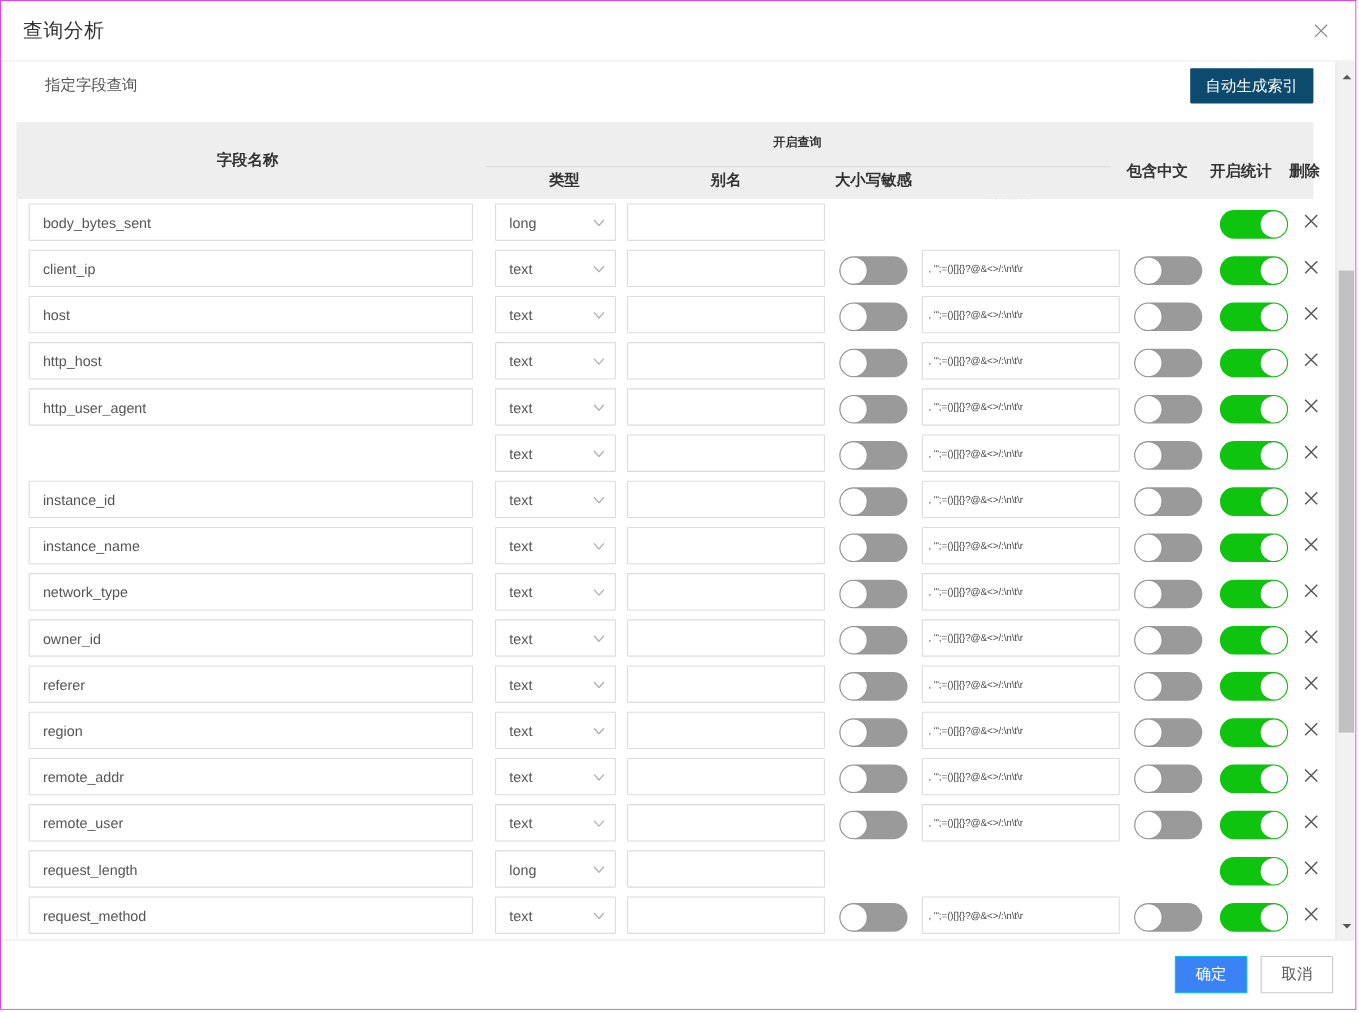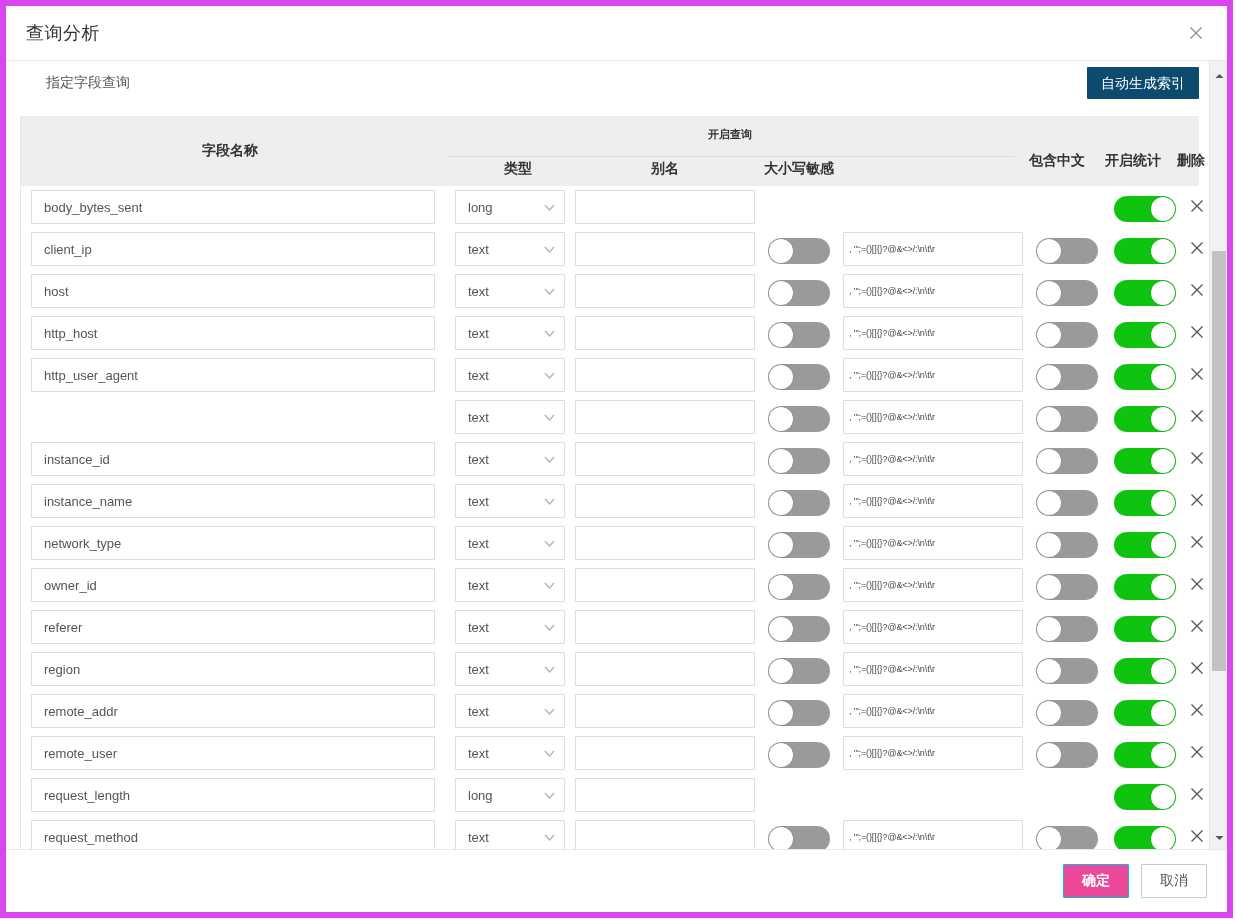--- a/index.html
+++ b/index.html
@@ -12,21 +12,21 @@
     width: 1235px;
     height: 920px;
     overflow: hidden;
     color: #333;
     -webkit-font-smoothing: antialiased;
   }
   .dialog {
     position: relative;
     width: 1233px;
     height: 918px;
-    border: 6px solid #d946ef;
+    border: 1px solid #d946ef;
     box-sizing: border-box;
     background: #fff;
     display: flex;
     flex-direction: column;
   }
   
   .titlebar {
     height: 55px;
     min-height: 55px;
     border-bottom: 1px solid #e8e8e8;
@@ -310,24 +310,23 @@
   .btn {
     height: 34px;
     min-width: 64px;
     font-size: 14px;
     font-family: inherit;
     cursor: pointer;
     border-radius: 1px;
     padding: 0 18px;
   }
   .btn-primary {
-    background: #ec4899;
+    background: #3b82f6;
     color: #fff;
     border: 1px solid #00c0de;
-    font-weight: bold;
   }
   .btn-default {
     background: #fff;
     color: #555;
     border: 1px solid #c9c9c9;
   }
 </style>
 </head>
 <body>
 

